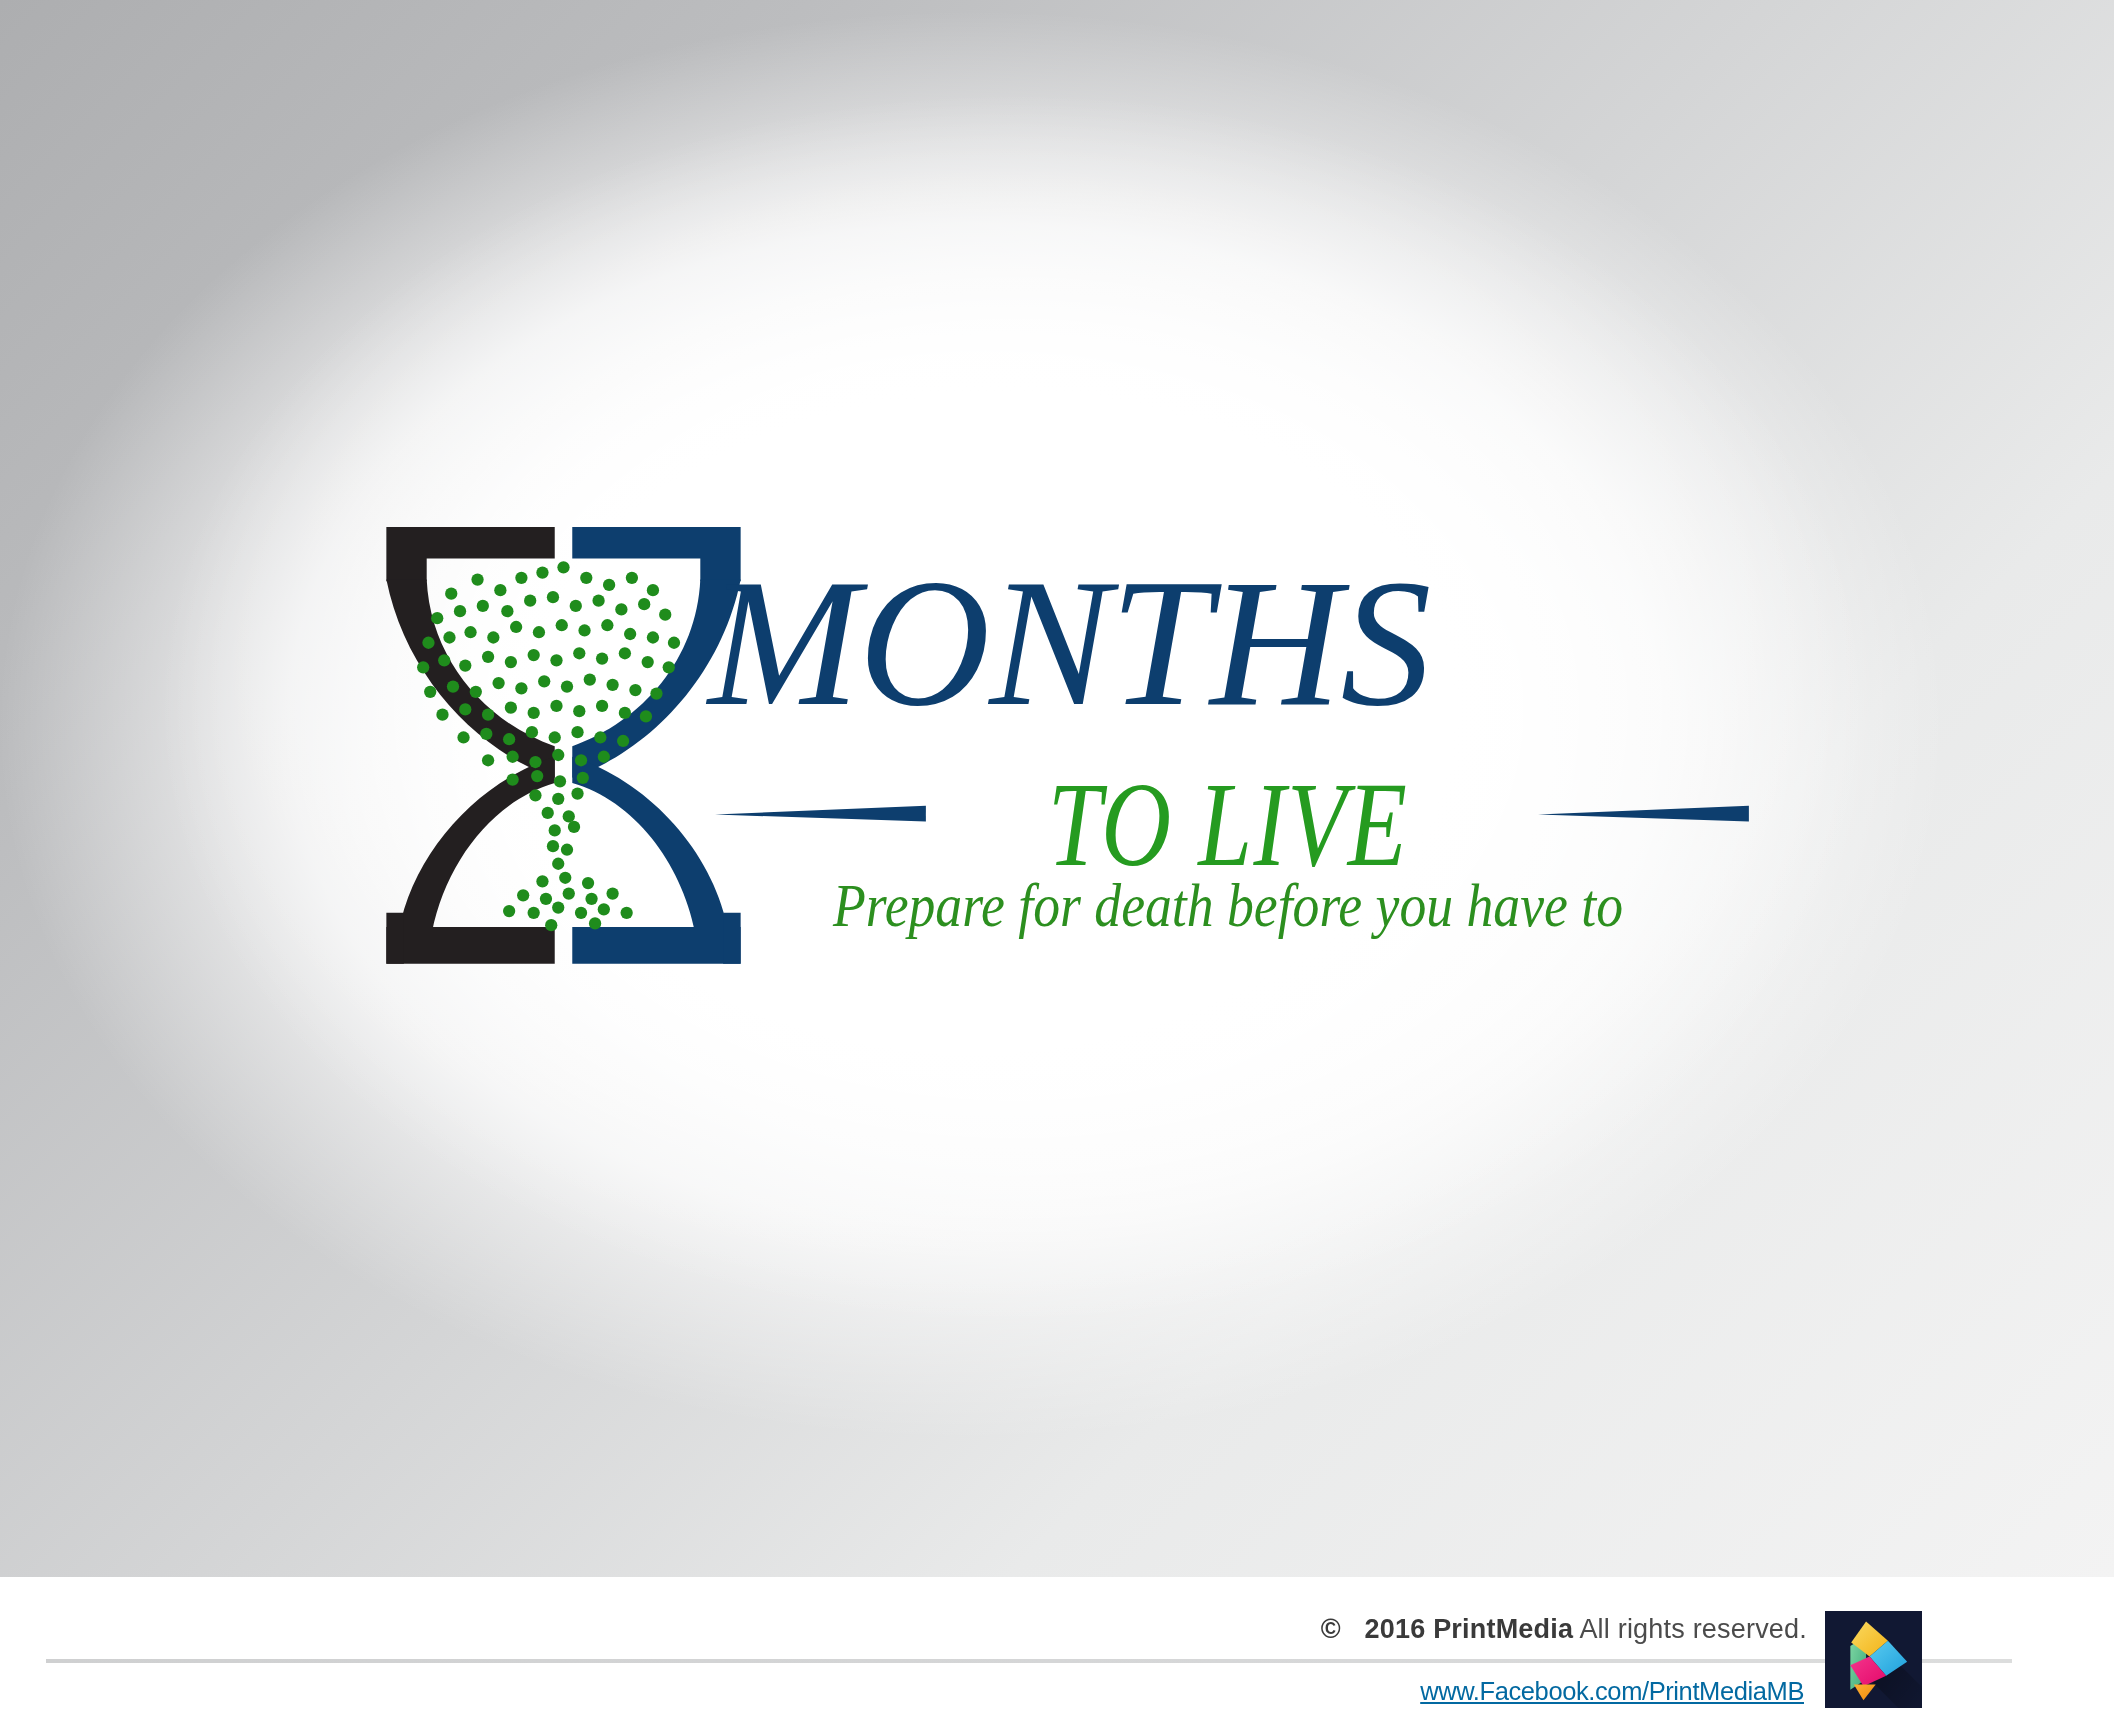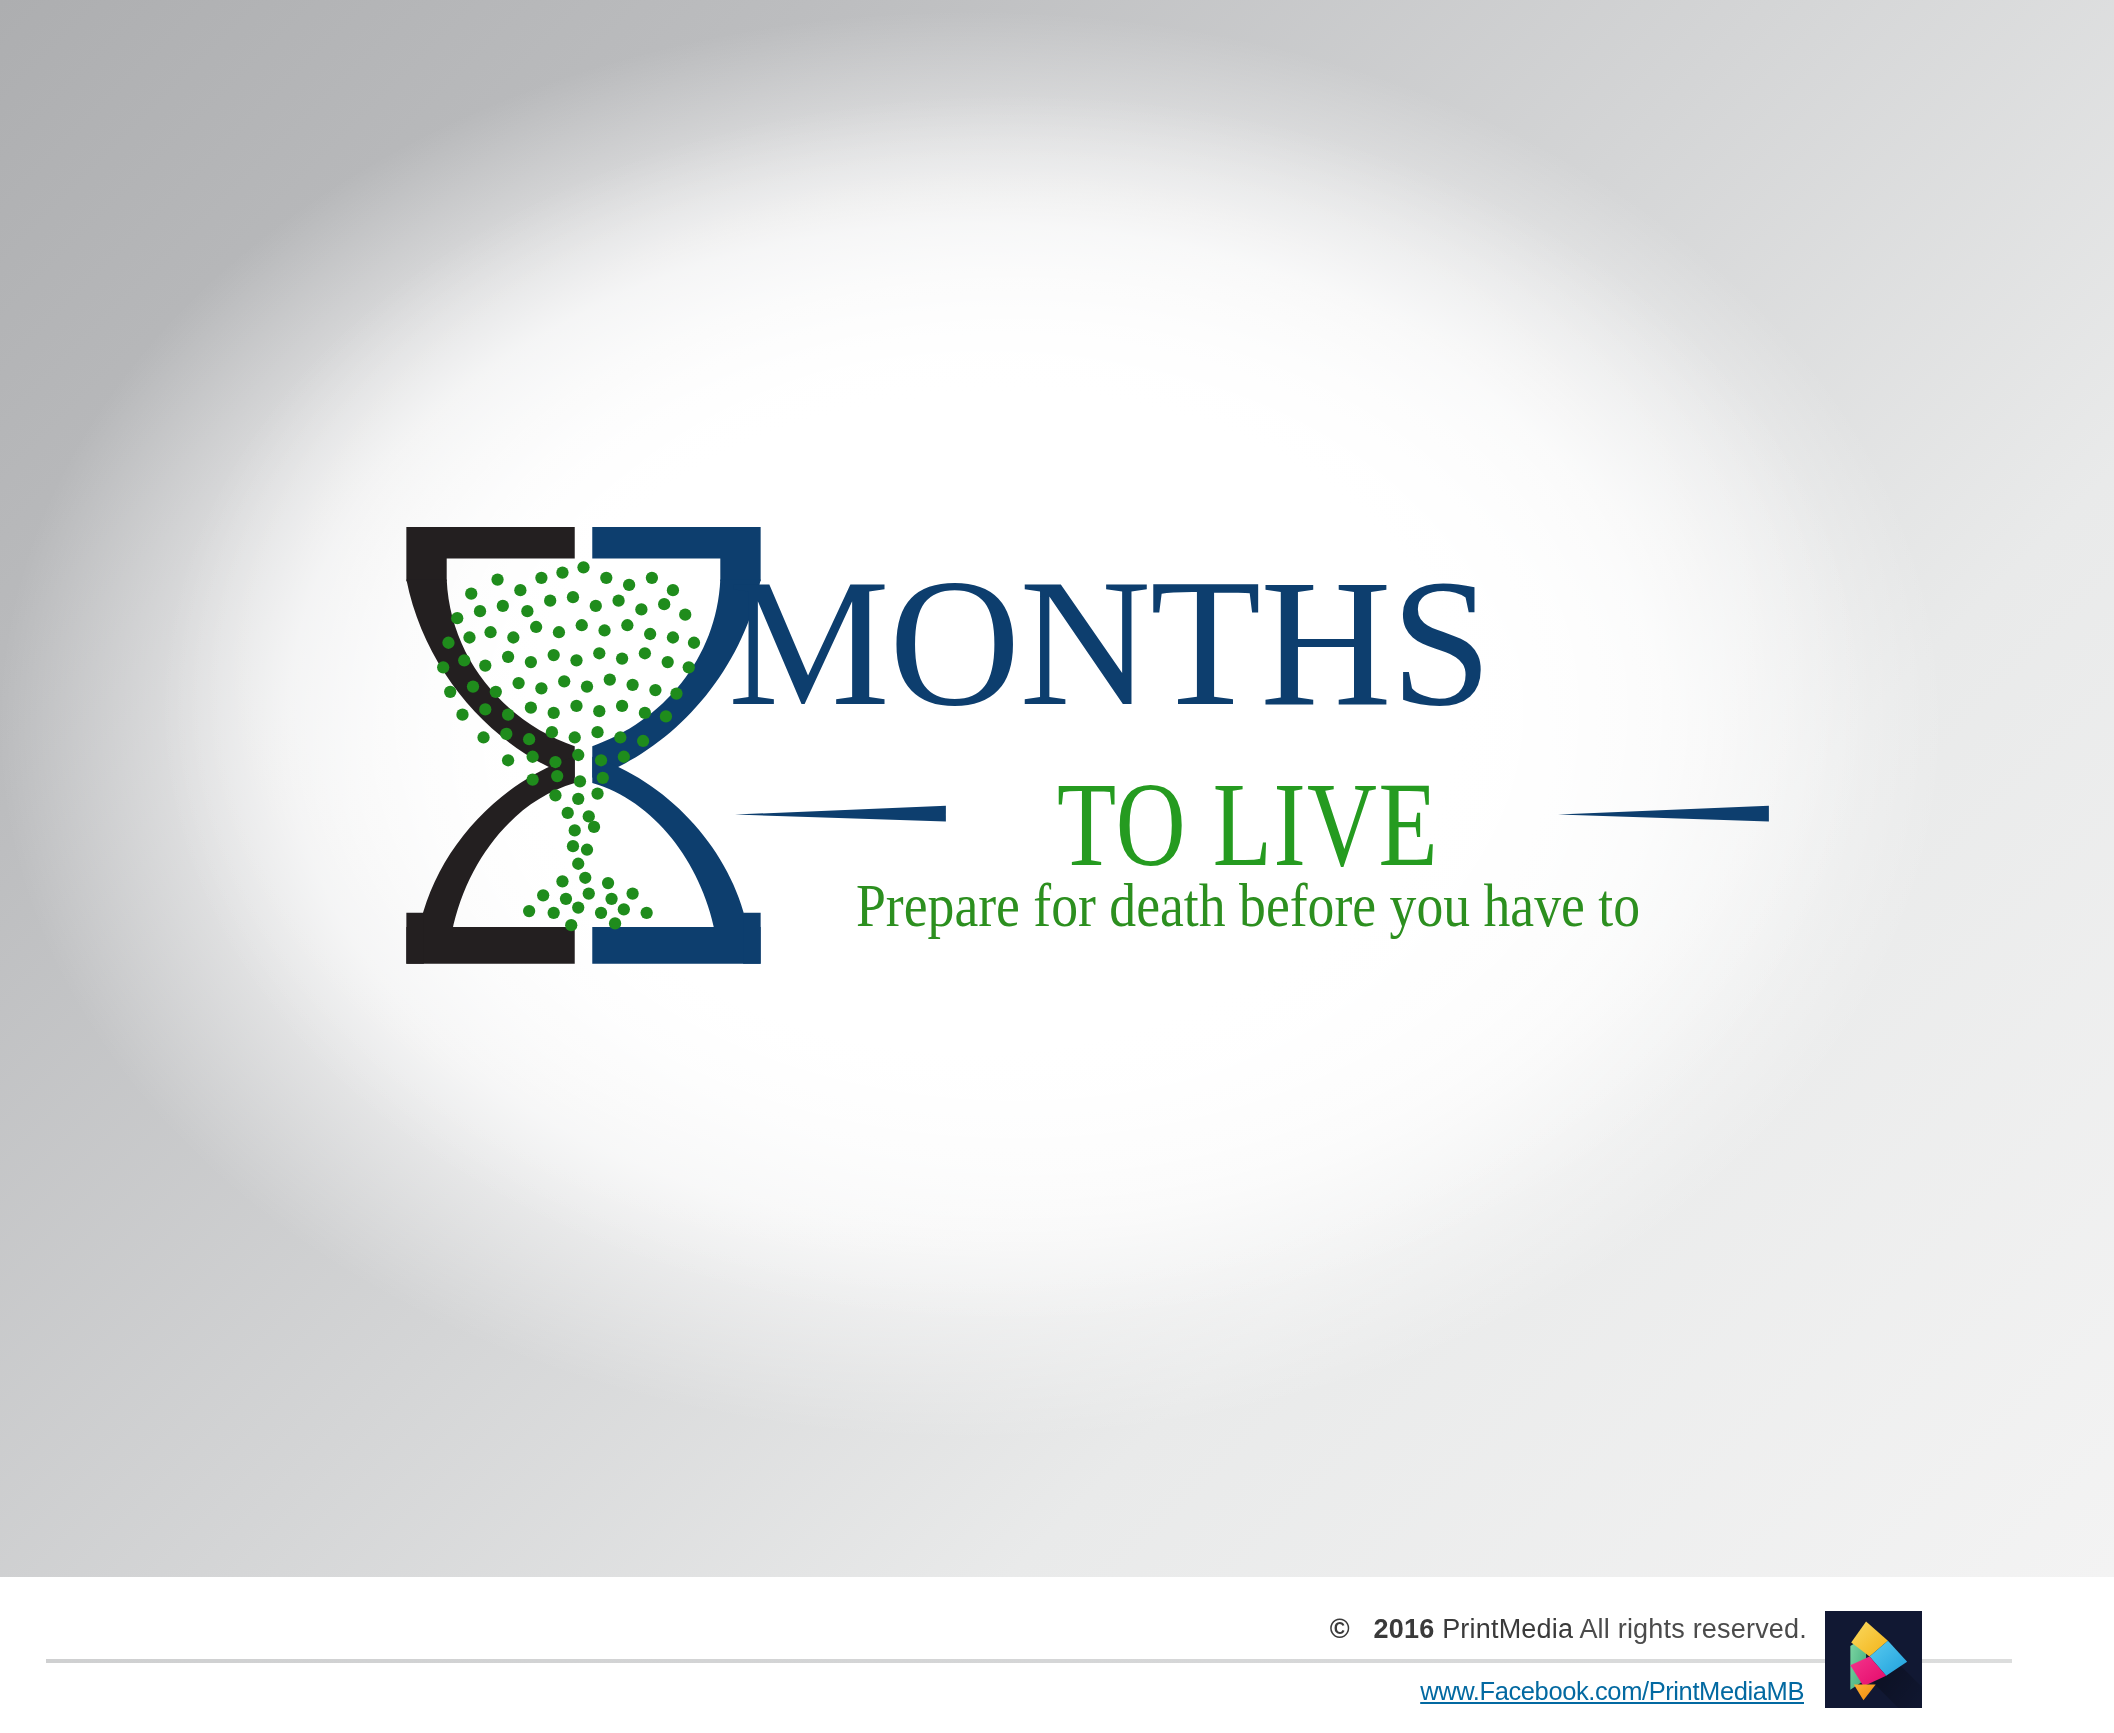--- a/index.html
+++ b/index.html
@@ -29,22 +29,22 @@
   
   #board-glow {
     position:absolute;
     left:0; top:0; width:2115px; height:1577px;
     background:radial-gradient(ellipse 1097px 790px at 48% 45%, rgba(255,255,255,1) 0%, rgba(255,255,255,1) 40%, rgba(255,255,255,0) 78%);
   }
 
   
   #logo {
     position:absolute;
-    left:399px; top:527px;
-    width:1369px; height:456px;
+    left:379px; top:527px;
+    width:1369px; height:456px;font-style:italic;
   }
 
   
   #mark {
     position:absolute;
     left:0px; top:0px;
     width:369px; height:449px;
   }
   #mark svg { display:block; width:369px; height:449px; }
 
@@ -129,21 +129,21 @@
     position:absolute;
     right:308px; top:37px;
     white-space:nowrap;
     font-family:"Liberation Sans", sans-serif;
     font-size:27px;
     color:#3a3a3a;
     letter-spacing:0.2px;
   }
   #copyright .c-mark { font-weight:bold; }
   #copyright .c-year { font-weight:bold;margin-left:16px; }
-  #copyright .c-brand { font-weight:normal; }
+  #copyright .c-brand { font-weight:bold; }
   #copyright .c-rest { font-weight:400; color:#4b4b4b;margin-top:44px; }
   #fb-url {
     position:absolute;
     right:311px; top:100px;
     white-space:nowrap;
     font-family:"Liberation Sans", sans-serif;
     font-size:25.5px;
     color:#0369a1;
     letter-spacing:-0.4px;
   }

